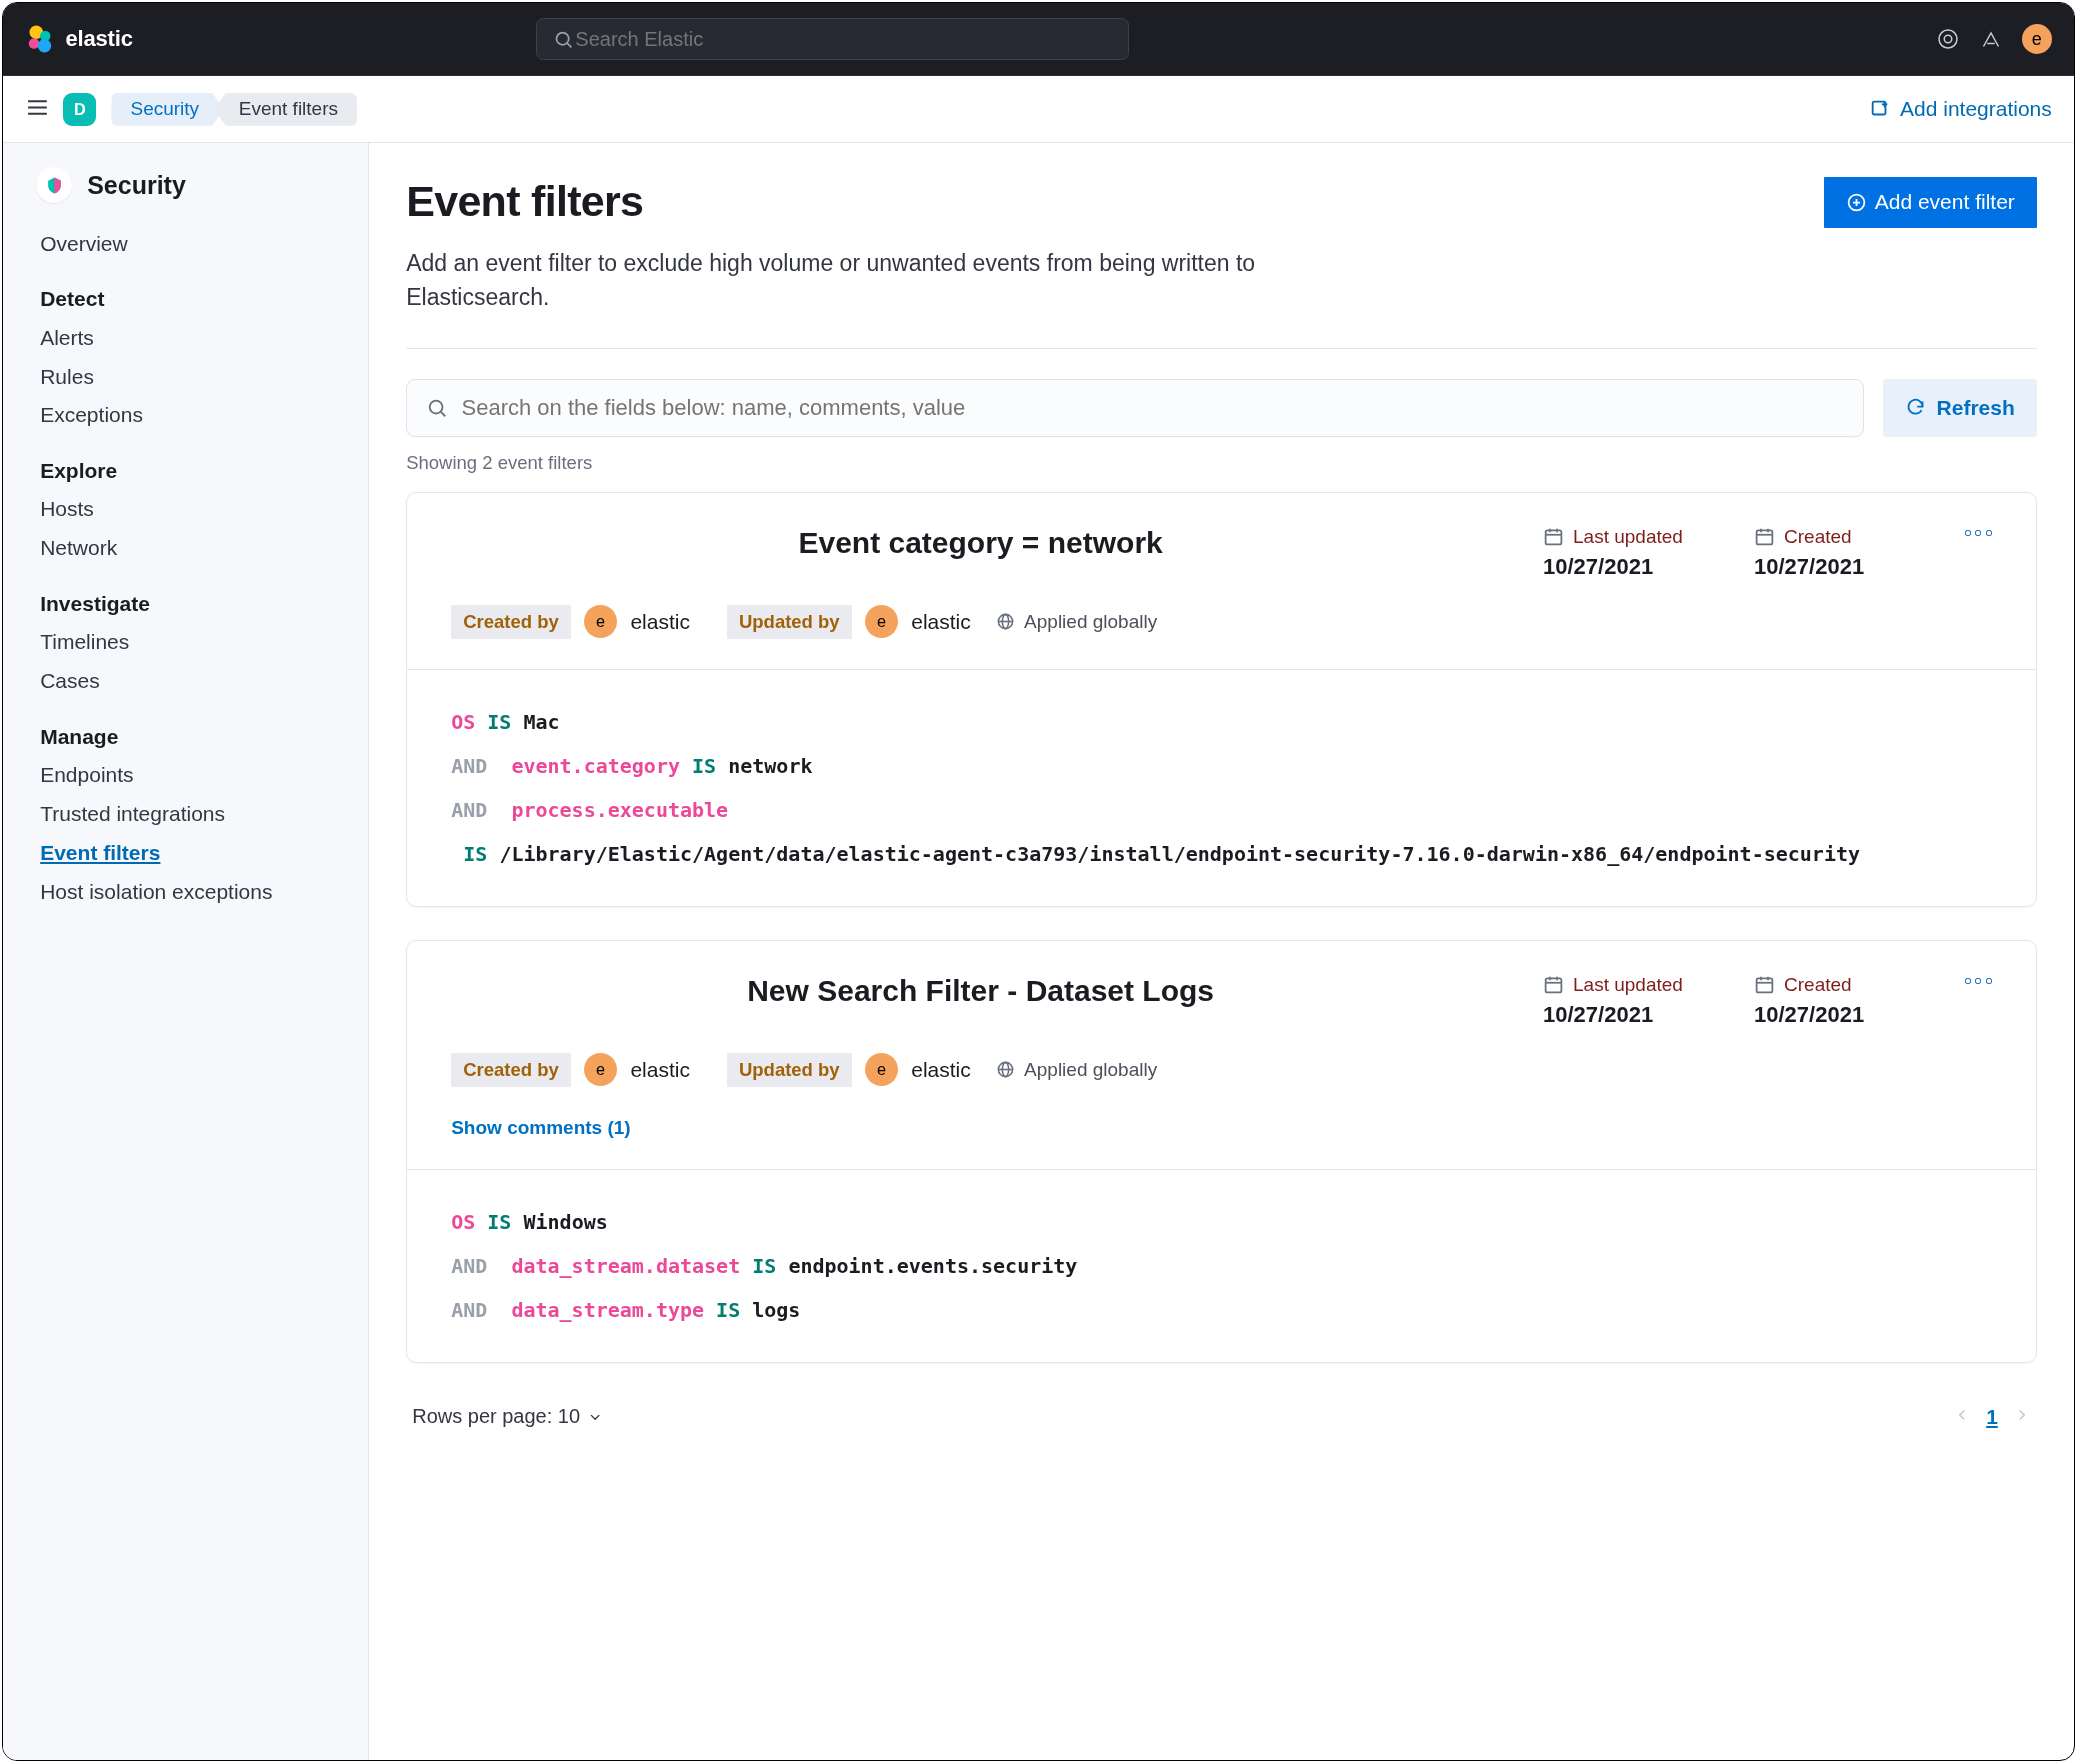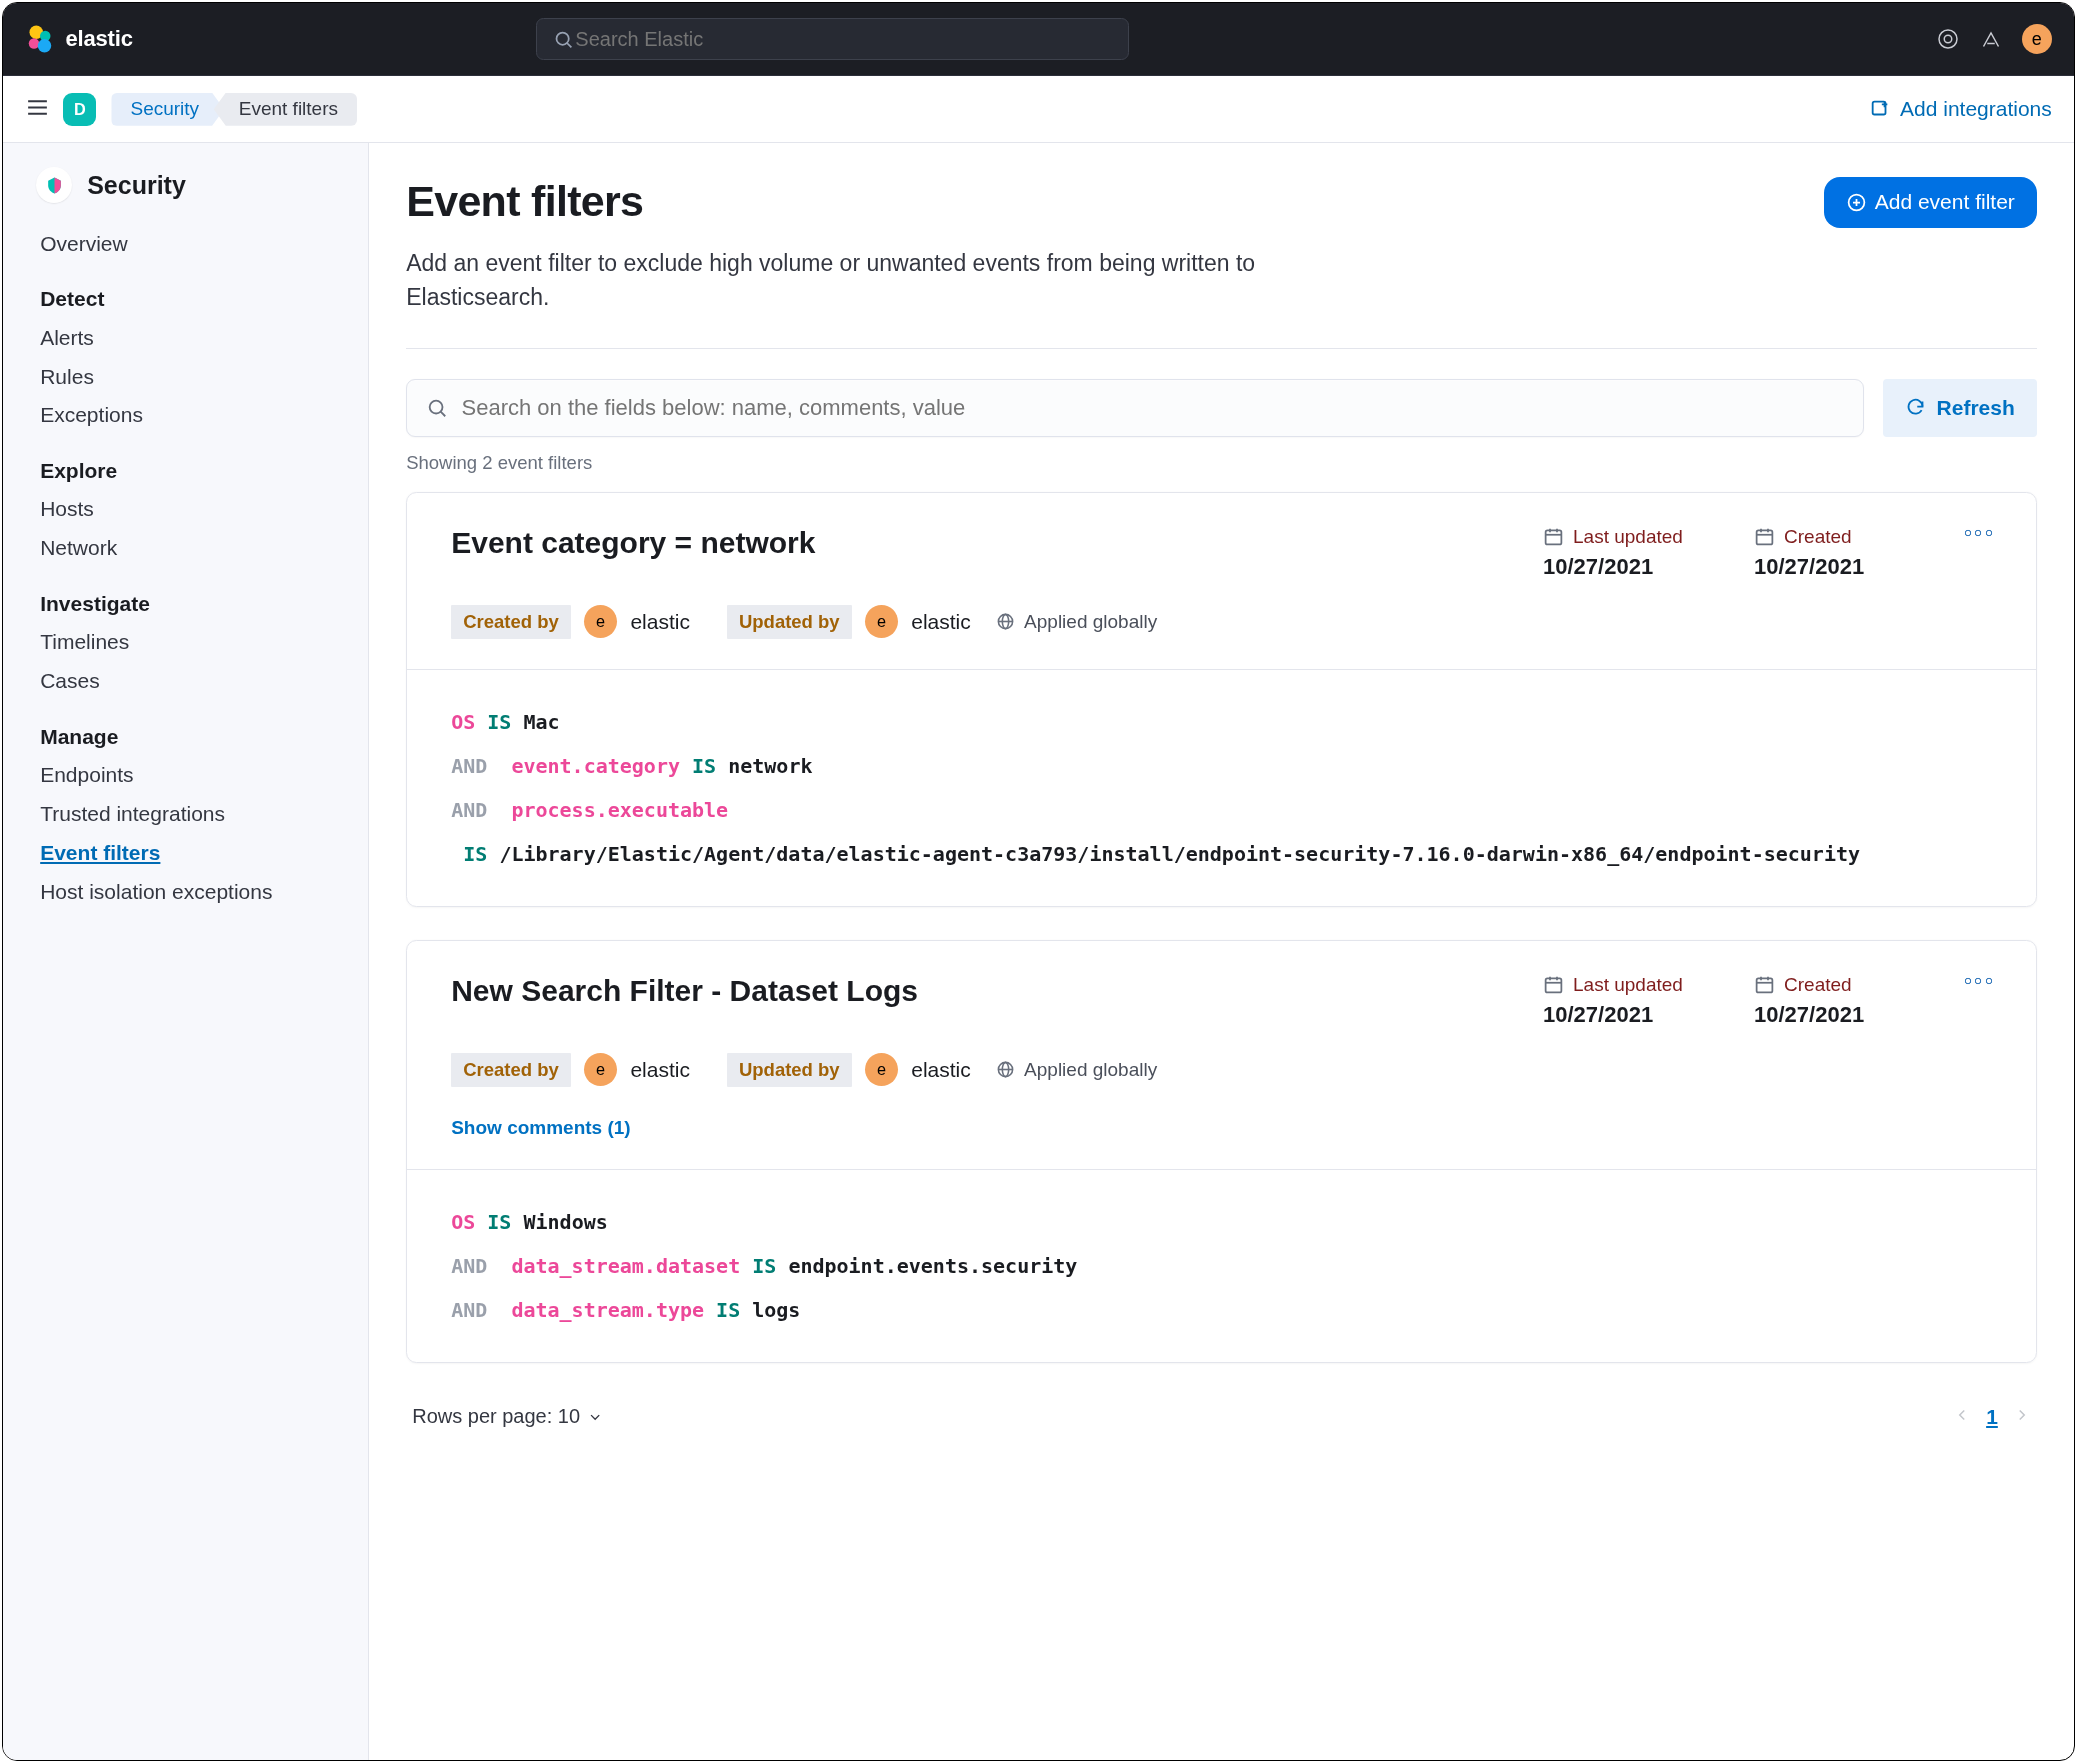--- a/index.html
+++ b/index.html
@@ -128,21 +128,21 @@
     .nav-heading { font-weight: 700; padding-top: 24px; padding-bottom: 7.4px; cursor: default; font-size: 21px;}
     .nav-link { color: #343741; }
     .nav-link.active { color: #006bb4; text-decoration: underline; font-weight: 700; }
     .nav-first { padding-top: 7.4px; }
     
     .main { flex: 1; padding: 34px 37px; overflow-y: auto; }
     .title-row { display: flex; justify-content: space-between; align-items: flex-start; margin-bottom: 18px;}
     h1 { font-size: 43px; font-weight: 800; letter-spacing: -0.7px; }
     .btn-primary {
       background: #0071e3; color: #fff; font-size: 21px; font-weight: 500;
-      padding: 13.3px 22px; border-radius: 16px; display:flex; align-items:center;
+      padding: 13.3px 22px; border-radius: 1px; display:flex; align-items:center;
       gap: 7.4px; cursor:pointer; border:none;
     }
     .btn-primary svg { width: 21px; height: 21px; }
     .description { font-size: 23px; color: #343741; max-width: 949px; line-height: 1.5; margin-bottom: 33px; }
     .divider-line { border-top: 0.7px solid #e3e5ec; margin-bottom: 30px; }
     .controls-row { display: flex; gap: 19px; align-items: stretch; margin-bottom: 15px;}
     .field-search {
       flex: 1; border: 0.7px solid #e0e3ec; border-radius: 9px; background: #fbfcfd;
       display:flex; align-items:center; padding: 0 19px; height: 58px;
       box-shadow: 0 0.7px 1.5px rgba(0,0,0,0.03), inset 0 0.7px 0.7px rgba(255,255,255,0.6);
@@ -158,21 +158,21 @@
     }
     .btn-refresh svg { width: 21px; height: 21px; }
     .showing { font-size: 18.5px; color: #69707d; margin-bottom: 18px;}
     
     .card {
       border: 0.7px solid #e3e5ec; border-radius: 10.4px; margin-bottom: 33px;
       box-shadow: 0 0.7px 2.2px rgba(0,0,0,0.04);
     }
     .card-top { padding: 33px 44px 30px; }
     .card-header-row { display:flex; align-items: flex-start; gap: 33px; }
-    .card-title { font-size: 30px; font-weight: 800; flex: 1; }
+    .card-title { font-size: 30px; font-weight: 800; flex: 1; text-align: center; }
     .meta-col { min-width: 178px; }
     .meta-label-row { display:flex; align-items:center; gap: 9px; font-size: 19px; color: #7f1d1d; margin-bottom: 6px;}
     .meta-label-row svg { width: 21px; height: 21px; stroke: #69707d; }
     .meta-value { font-size: 22px; font-weight: 700; }
     .card-actions { cursor:pointer; padding-top: 4.4px;}
     .dots { display:flex; gap: 4.4px;}
     .dot { width: 6px; height: 6px; border: 1.5px solid #1061b0; border-radius: 2.2px; }
     .meta-row { display:flex; align-items:center; gap: 13.3px; margin-top: 25px; flex-wrap: wrap;}
     .pill {
       background: #e9ebf0; color: #a16207; font-size: 18.5px; font-weight: 600;

